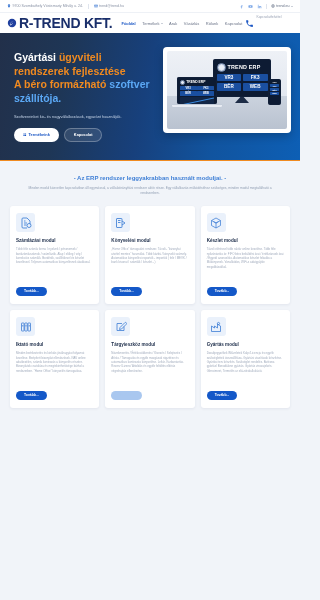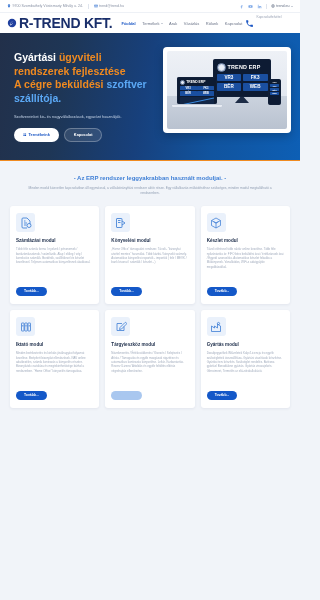--- a/index.html
+++ b/index.html
@@ -403,21 +403,21 @@
       <span class="contact-label">Kapcsolatfelvétel</span><br>
       <span class="contact-phone">0036 (30) 9473-311</span>
     </span>
   </div>
 </div>
 
 <div class="hero">
   <div class="hero-left">
     <div class="hero-h1">
       <span>Gyártási </span><span class="accent">ügyviteli rendszerek fejlesztése</span><br>
-      <span class="accent">A cégre beküldési </span><span class="lt">szoftver szállítója.</span>
+      <span class="accent">A béro formázható </span><span class="lt">szoftver szállítója.</span>
     </div>
     <div class="hero-sub">Szoftvereinket kis- és nagyvállalkozások, egyaránt használják.</div>
     <div class="hero-btns">
       <button class="btn btn-primary">
         <svg class="bico" viewBox="0 0 24 24" fill="#1a56c4">
             <path d="M3 3h8v8H3V3zm10 0h8v8h-8V3zM3 13h8v8H3v-8zm10 0h8v8h-8v-8z"></path>
           </svg>
         <span>Termékeink</span>
       </button>
       <button class="btn btn-ghost">

